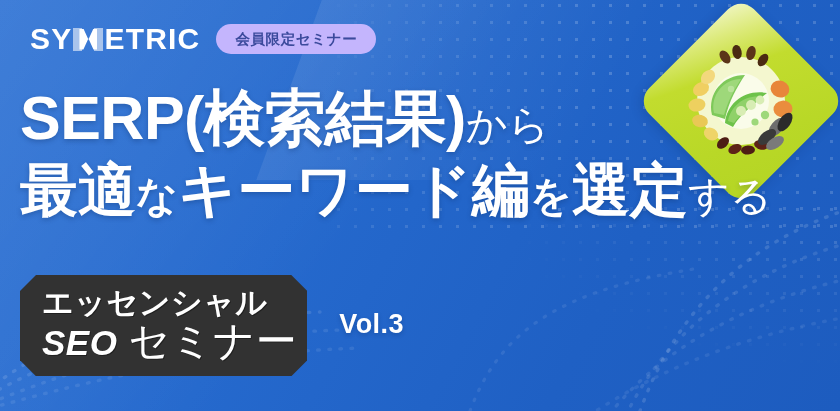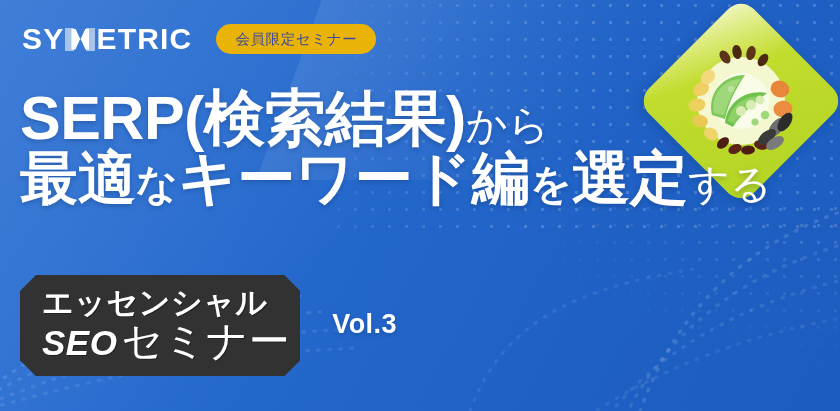--- a/index.html
+++ b/index.html
@@ -54,22 +54,22 @@
   
   .bg-wedge{
     position:absolute; left:300px; top:-60px; width:460px; height:240px;
     background:linear-gradient(100deg, rgba(255,255,255,.09), rgba(255,255,255,0) 70%);
     transform:skewX(-20deg);
     pointer-events:none;
   }
 
   
   .header{
-    position:absolute; left:22px; top:24px;
-    display:flex; align-items:flex-end; gap:24px;
+    position:absolute; left:30px; top:24px;
+    display:flex; align-items:flex-end; gap:16px;
     z-index:6;
   }
   .logo{
     display:flex; align-items:center;
     font-weight:700; font-size:30px; letter-spacing:1.2px;
     color:#ffffff; line-height:1;
   }
   .logo .mark{
     position:relative;
     display:inline-block;
@@ -83,34 +83,34 @@
   .logo .mark .b3{
     left:6px; top:1px; width:18px; height:21px;
     background:#ffffff;
     clip-path:polygon(0 0,22% 0,50% 52%,78% 0,100% 0,100% 100%,78% 100%,50% 48%,22% 100%,0 100%);
   }
 
   .badge-pill{
     display:inline-flex; align-items:center; justify-content:center;
     height:30px; padding:0 19px;
     border-radius:16px;
-    background:#eab308;
+    background:#c4b5fd;
     color:#3b4a9c;
-    font-size:14.5px; font-weight:400; letter-spacing:.6px;
+    font-size:14.5px; font-weight:700; letter-spacing:.6px;
     white-space:nowrap;
   }
 
   
   .headline{
     position:absolute; left:20px; top:88px;
     z-index:6; color:#ffffff;
     text-shadow:0 2px 5px rgba(10,40,90,.30);
   }
   .line{ display:flex; align-items:baseline; line-height:1; white-space:nowrap; }
-  .line1{ }
+  .line1{ margin-bottom:12px; }
   .t-xl{ font-size:61px; font-weight:700; letter-spacing:-0.5px; }
   .t-lg{ font-size:58px; font-weight:700; letter-spacing:0px; }
   .t-sm{ font-size:41px; font-weight:700; letter-spacing:0px; }
   .t-sm-lt{ font-size:41px; font-weight:400; letter-spacing:0px; }
 
   
   .bottom{
     position:absolute; left:20px; top:275px;
     display:flex; align-items:center; gap:32px;
     z-index:6;
@@ -123,21 +123,21 @@
                       calc(100% - 16px) 100%, 16px 100%, 0 calc(100% - 16px), 0 16px);
     color:#ffffff;
     text-align:left;
   }
   .dark-l1{
     font-size:31px; font-weight:700; line-height:1.06; letter-spacing:.5px;
     white-space:nowrap;
     text-shadow:1px 1px 0 rgba(0,0,0,.35);
   }
   .dark-l2{
-    display:flex; align-items:baseline; gap:4px;
+    display:flex; align-items:baseline; gap:11px;
     line-height:1.06; white-space:nowrap;
     text-shadow:1px 1px 0 rgba(0,0,0,.35);
   }
   .dark-seo{ font-size:35px; font-weight:700; font-style:italic; letter-spacing:.5px; }
   .dark-sem{ font-size:41px; font-weight:400; letter-spacing:.5px; }
 
   .vol{
     color:#ffffff;
     font-size:27px; font-weight:700; letter-spacing:.4px;
     white-space:nowrap;

